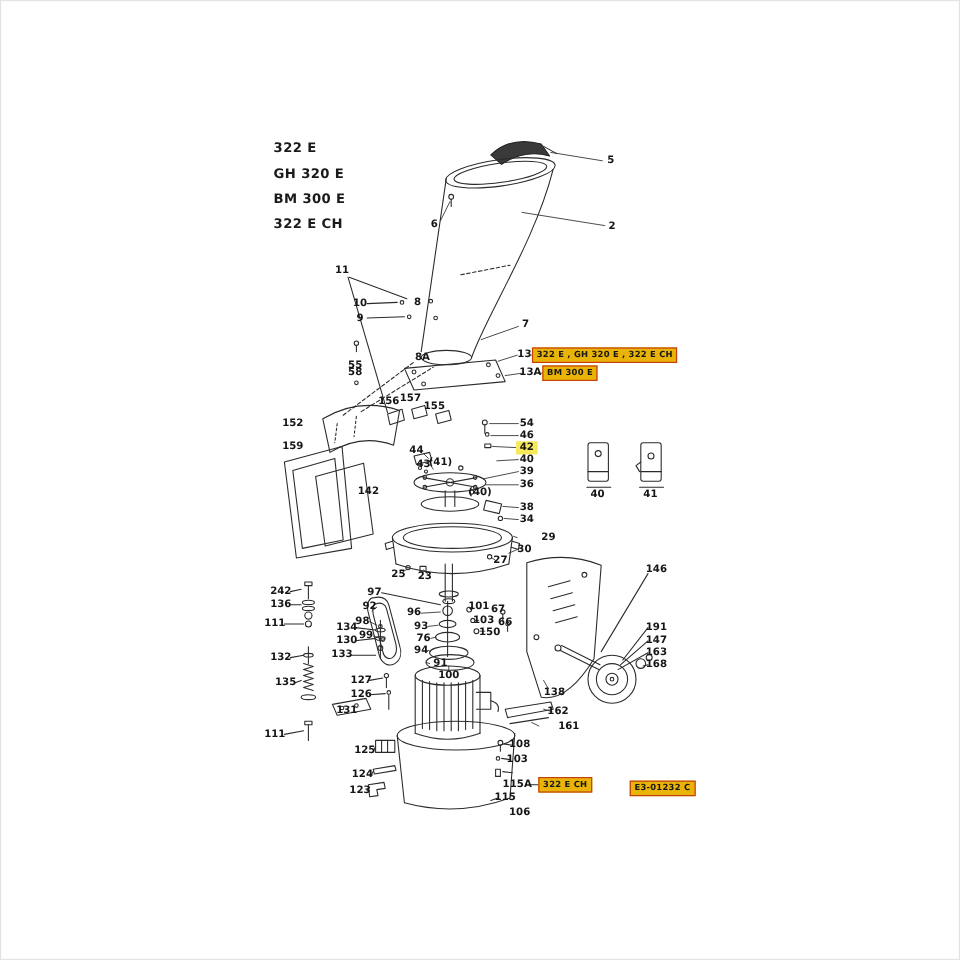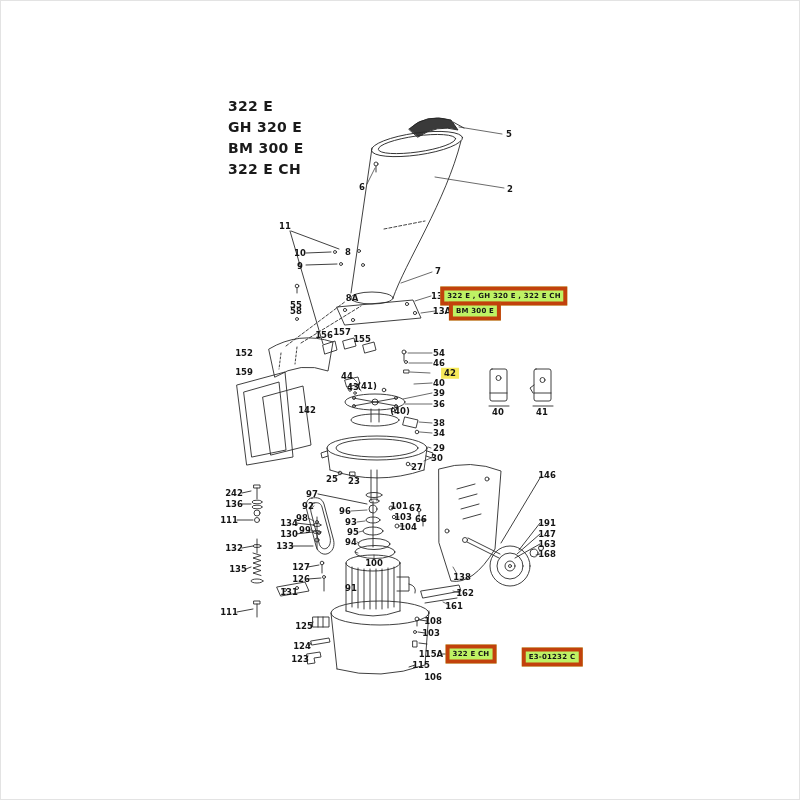--- a/index.html
+++ b/index.html
@@ -2,33 +2,33 @@
 <html style="--hl: #f6e95a;"><head>
 <meta charset="utf-8">
 <style>
   html,body{margin:0;padding:0;background:#fff;}
   .page{
     position:relative;width:800px;height:800px;background:#ffffff;
     box-sizing:border-box;border:1px solid #e3e3e3;overflow:hidden;
     font-family:"DejaVu Sans","Liberation Sans",sans-serif;color:#1d1d1d;
   }
   .model-list{
-    position:absolute;left:227px;top:95px;line-height:21px;
-    font-size:14px;font-weight:700;letter-spacing:.3px;color:#1a1a1a;
+    position:absolute;left:227px;top:112px;line-height:21px;
+    font-size:11px;font-weight:700;letter-spacing:.3px;color:#1a1a1a;
   }
   .diagram-svg{position:absolute;left:0;top:0;}
   .callout-layer{position:absolute;left:0;top:0;width:800px;height:800px;}
   .callout{
     position:absolute;transform:translate(-50%,-50%);
     font-size:8.5px;font-weight:600;color:#161616;white-space:nowrap;
     line-height:1;
   }
-  .callout.highlight{background:var(--hl,#f6e95a);padding:1px 3px;margin-left:11px;}
+  .callout.highlight{background:var(--hl,#f6e95a);padding:1px 3px;}
   .callout.boxed{
-    border:4px solid #c2410c;background:#bef264;padding:2px 3px;
+    border:1px solid #c2410c;background:#eab308;padding:2px 3px;
     font-size:7px;font-weight:700;letter-spacing:.2px;
   }
 </style>
 </head>
 <body>
 
 <div class="page">
 
   <div class="model-list">
       <div class="model-line">322 E</div>
@@ -310,21 +310,21 @@
       <span class="callout highlight" style="left: 438px; top: 372px;">42</span>
       <span class="callout" style="left: 346px; top: 375px;">44</span>
       <span class="callout" style="left: 352px; top: 386px;">43</span>
       <span class="callout" style="left: 438px; top: 382px;">40</span>
       <span class="callout" style="left: 366px; top: 385px;">(41)</span>
       <span class="callout" style="left: 438px; top: 392px;">39</span>
       <span class="callout" style="left: 438px; top: 403px;">36</span>
       <span class="callout" style="left: 399px; top: 410px;">(40)</span>
       <span class="callout" style="left: 438px; top: 422px;">38</span>
       <span class="callout" style="left: 438px; top: 432px;">34</span>
-      <span class="callout" style="left: 438px; top: 447px;">29</span>
+      <span class="callout" style="left: 456px; top: 447px;">29</span>
       <span class="callout" style="left: 436px; top: 457px;">30</span>
       <span class="callout" style="left: 416px; top: 466px;">27</span>
       <span class="callout" style="left: 331px; top: 478px;">25</span>
       <span class="callout" style="left: 353px; top: 480px;">23</span>
       <span class="callout" style="left: 497px; top: 411px;">40</span>
       <span class="callout" style="left: 541px; top: 411px;">41</span>
       <span class="callout" style="left: 233px; top: 492px;">242</span>
       <span class="callout" style="left: 233px; top: 503px;">136</span>
       <span class="callout" style="left: 228px; top: 519px;">111</span>
       <span class="callout" style="left: 288px; top: 522px;">134</span>
@@ -333,37 +333,37 @@
       <span class="callout" style="left: 233px; top: 547px; text-align: center;">132</span>
       <span class="callout" style="left: 237px; top: 568px;">135</span>
       <span class="callout" style="left: 288px; top: 591px;">131</span>
       <span class="callout" style="left: 228px; top: 611px;">111</span>
       <span class="callout" style="left: 311px; top: 493px;">97</span>
       <span class="callout" style="left: 307px; top: 505px;">92</span>
       <span class="callout" style="left: 301px; top: 517px;">98</span>
       <span class="callout" style="left: 304px; top: 529px;">99</span>
       <span class="callout" style="left: 344px; top: 510px;">96</span>
       <span class="callout" style="left: 350px; top: 521px;">93</span>
-      <span class="callout" style="left: 352px; top: 531px;">95</span>
+      <span class="callout" style="left: 352px; top: 531px;">76</span>
       <span class="callout" style="left: 350px; top: 541px;">94</span>
-      <span class="callout" style="left: 350px; top: 552px; margin-top: 35px;">91</span>
+      <span class="callout" style="left: 366px; top: 552px;">91</span>
       <span class="callout" style="left: 373px; top: 562px;">100</span>
       <span class="callout" style="left: 398px; top: 505px;">101</span>
       <span class="callout" style="left: 402px; top: 516px;">103</span>
-      <span class="callout" style="left: 407px; top: 526px;">104</span>
+      <span class="callout" style="left: 407px; top: 526px;">150</span>
       <span class="callout" style="left: 414px; top: 507px;">67</span>
       <span class="callout" style="left: 420px; top: 518px;">66</span>
       <span class="callout" style="left: 546px; top: 474px;">146</span>
       <span class="callout" style="left: 546px; top: 522px;">191</span>
       <span class="callout" style="left: 546px; top: 533px;">147</span>
       <span class="callout" style="left: 546px; top: 543px;">163</span>
       <span class="callout" style="left: 546px; top: 553px;">168</span>
       <span class="callout" style="left: 461px; top: 576px;">138</span>
       <span class="callout" style="left: 464px; top: 592px;">162</span>
-      <span class="callout" style="left: 453px; top: 605px;">161</span>
+      <span class="callout" style="left: 473px; top: 605px;">161</span>
       <span class="callout" style="left: 300px; top: 566px;">127</span>
       <span class="callout" style="left: 300px; top: 578px;">126</span>
       <span class="callout" style="left: 303px; top: 625px;">125</span>
       <span class="callout" style="left: 301px; top: 645px;">124</span>
       <span class="callout" style="left: 299px; top: 658px;">123</span>
       <span class="callout" style="left: 432px; top: 620px;">108</span>
       <span class="callout" style="left: 430px; top: 632px;">103</span>
       <span class="callout" style="left: 432px; top: 676px;">106</span>
       <span class="callout" style="left: 430px; top: 653px;">115A</span>
       <span class="callout boxed" style="left: 470px; top: 653px;">322 E CH</span>

